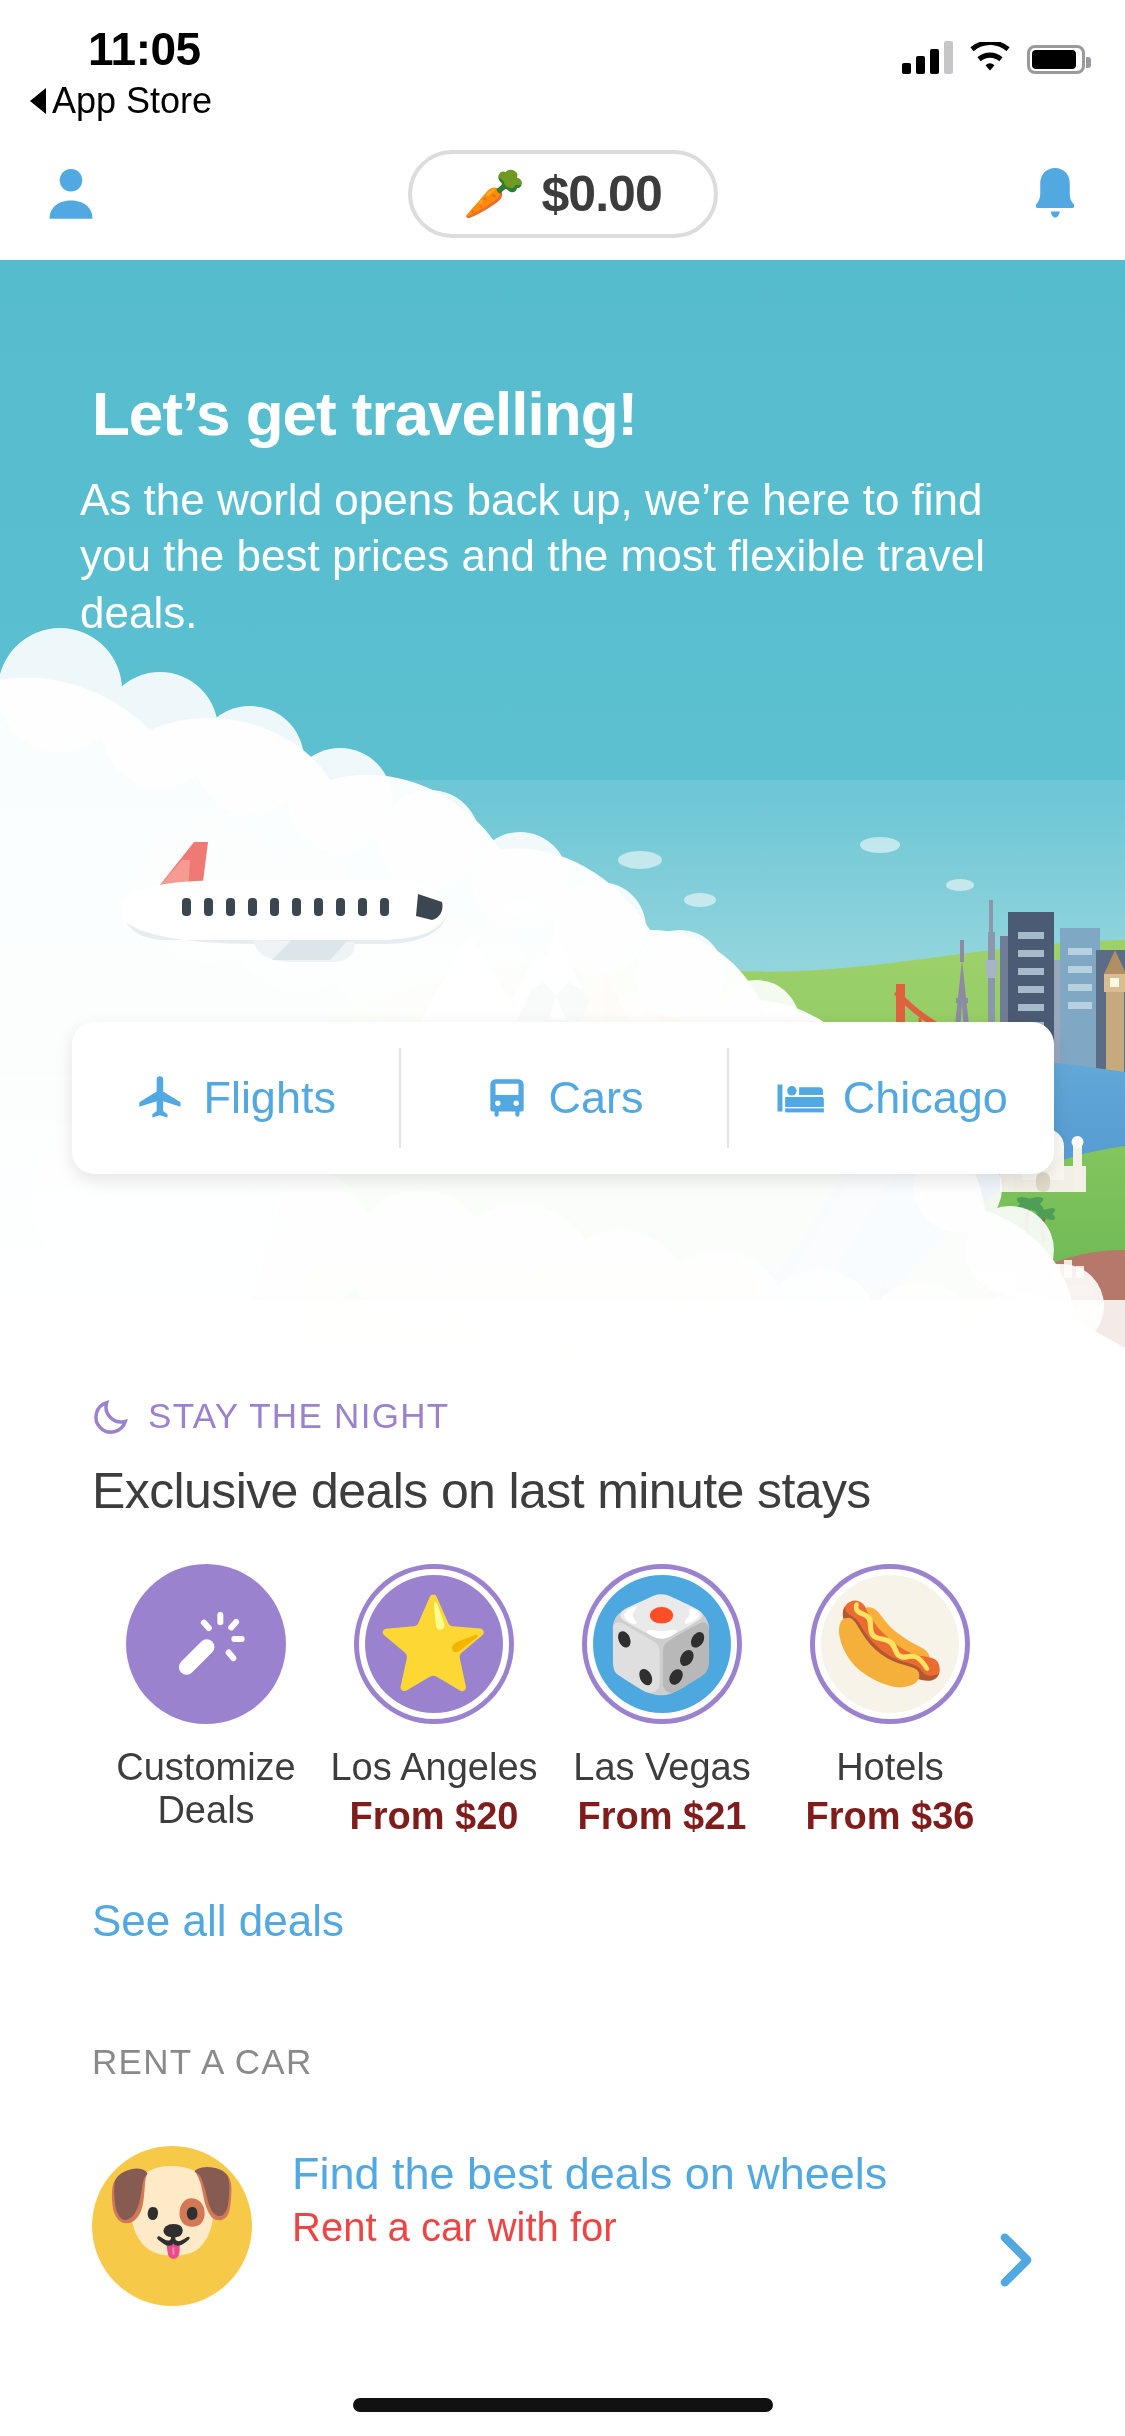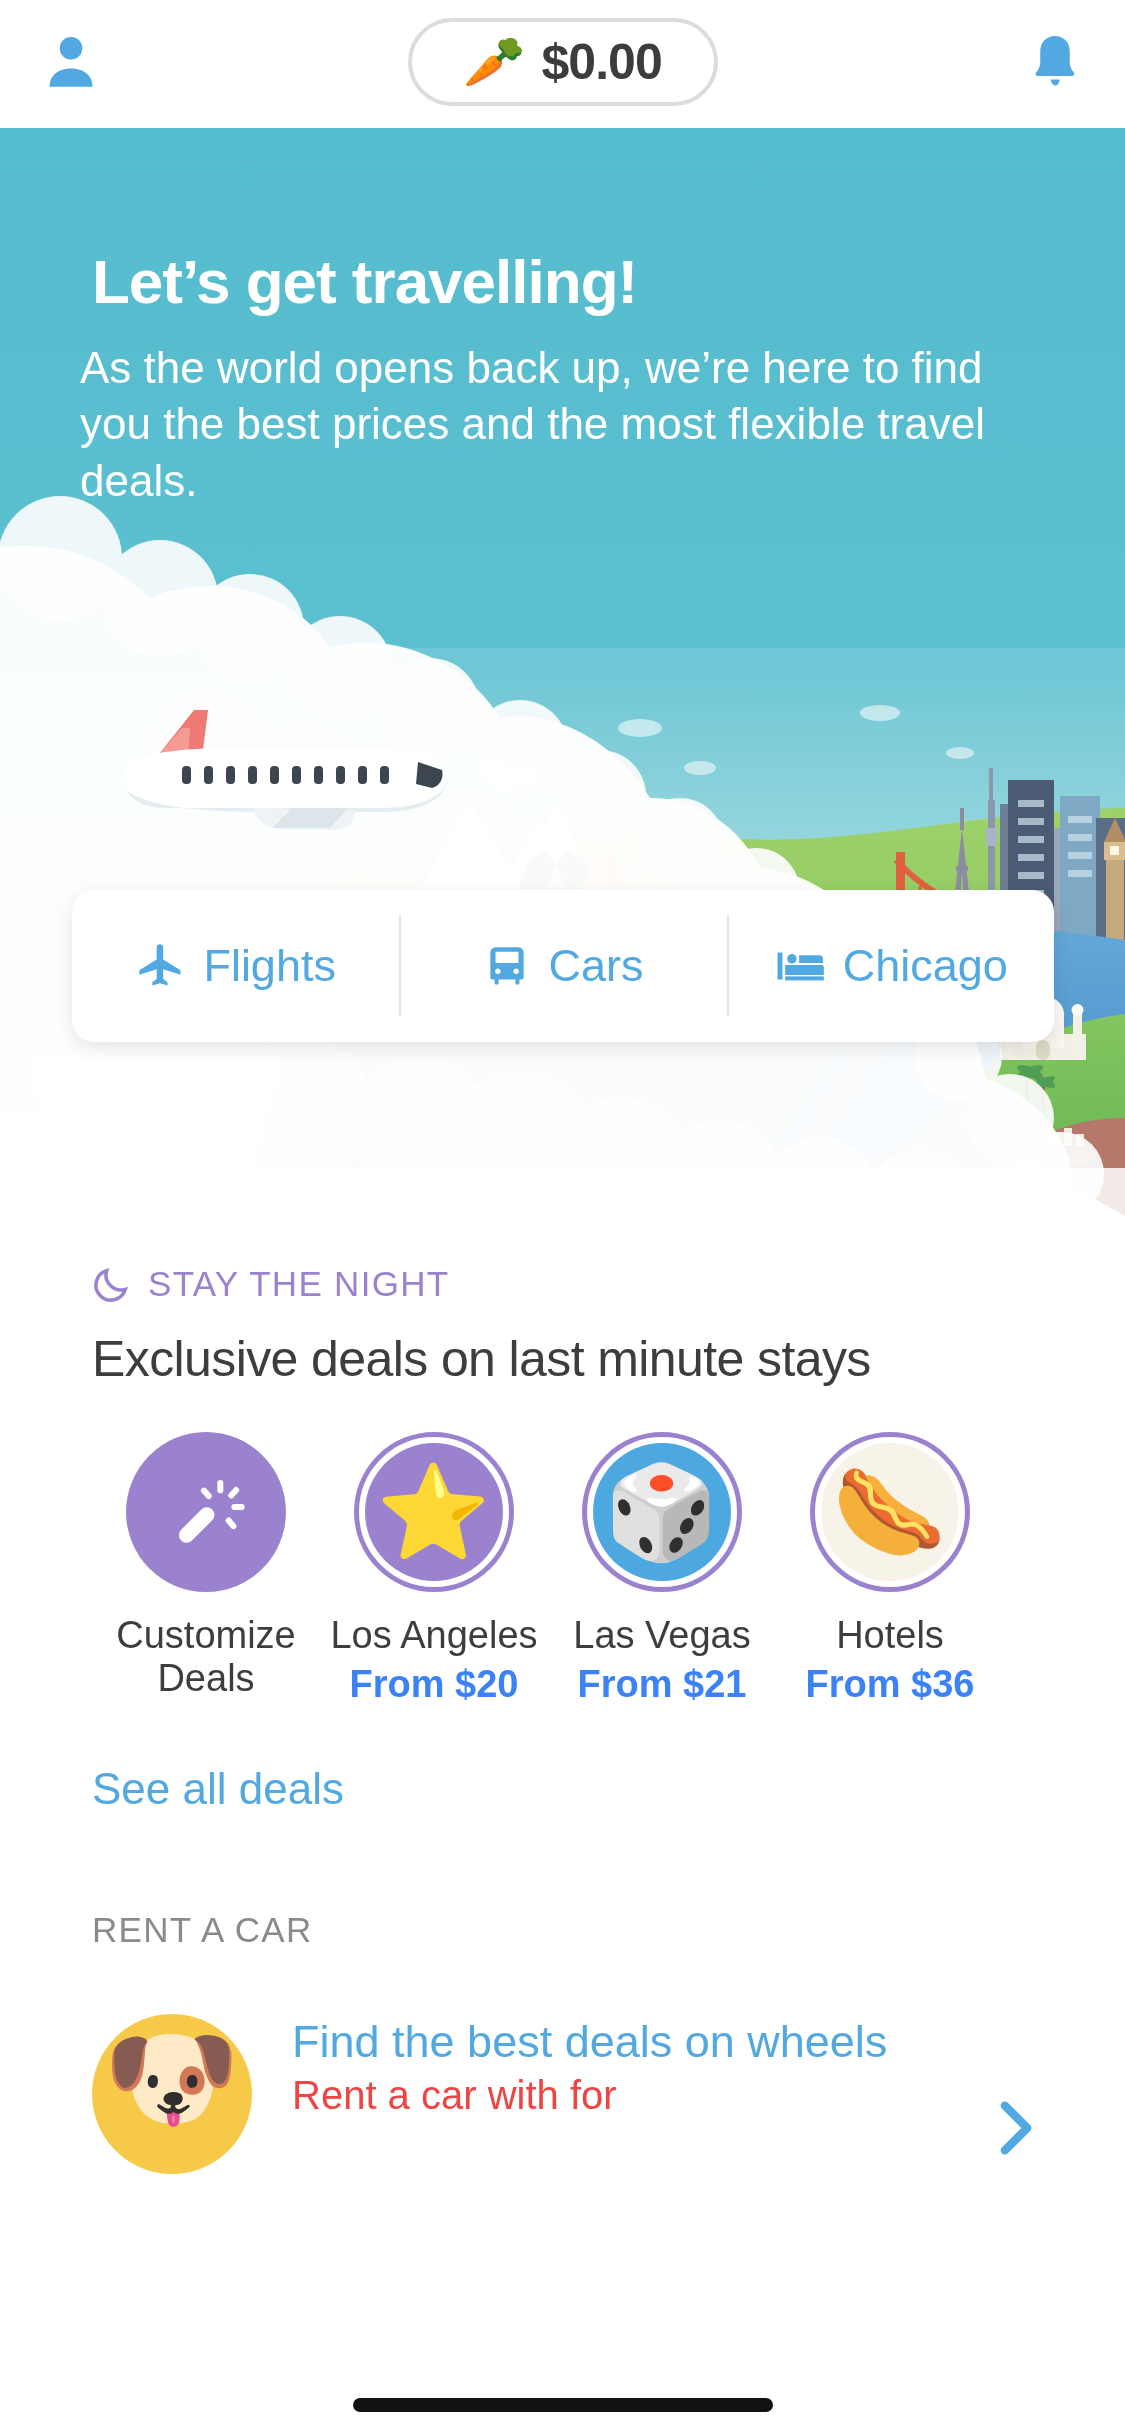--- a/index.html
+++ b/index.html
@@ -82,21 +82,21 @@
     display:flex; align-items:center; justify-content:center;
     font-size:92px; line-height:1;
   }
   .deal-circle.plain { background:#9b82cf; }
   .deal-circle.ringed { border:5px solid #9b82cf; background:#fff; padding:6px; }
   .deal-circle.ringed .inner {
     width:100%; height:100%; border-radius:50%;
     display:flex; align-items:center; justify-content:center; font-size:92px; line-height:1;
   }
   .deal-label { margin-top:22px; font-size:38px; color:#3d3d3d; text-align:center; line-height:1.14; }
-  .deal-price { margin-top:6px; font-size:38px; color:#3b82f6; font-weight:700; }
+  .deal-price { margin-top:6px; font-size:38px; color:#7f1d1d; font-weight:700; }
 
   .seeall { margin-top:58px; font-size:44px; color:#52a8e0; cursor:pointer; }
 
   .kicker { margin-top:96px; font-size:35px; letter-spacing:1.3px; color:#8a8a8a; font-weight:500; }
 
   
   .carrow { display:flex; gap:40px; margin-top:64px; align-items:flex-start; }
   .dogwrap { width:160px; height:160px; border-radius:50%; background:#f7c948;
              display:flex; align-items:flex-start; justify-content:center; font-size:110px; overflow:hidden; flex:0 0 160px; }
   .carcopy { flex:1; }
@@ -108,20 +108,43 @@
   .home-indicator {
     position:absolute; left:50%; transform:translateX(-50%);
     bottom:24px; width:420px; height:14px; background:#111; border-radius:10px;
   }
 </style>
 </head>
 <body>
 
 <div id="screen">
 
+  <div class="statusbar">
+    <div class="sb-time">11:05</div>
+    <div class="sb-back">
+      <span class="tri"></span>
+      <span>App Store</span>
+    </div>
+    <div class="sb-right">
+      <span class="bars">
+          <i></i>
+          <i></i>
+          <i></i>
+          <i></i>
+        </span>
+      <svg class="wifi" viewBox="0 0 24 18">
+        <path d="M12 16.2l2.6-3.1a4.1 4.1 0 0 0-5.2 0L12 16.2z" fill="#000"></path>
+        <path d="M12 8.9c2 0 3.9.75 5.3 2l1.9-2.3A11 11 0 0 0 12 5.9a11 11 0 0 0-7.2 2.7l1.9 2.3c1.4-1.25 3.3-2 5.3-2z" fill="#000"></path>
+        <path d="M12 1.6c3.6 0 6.9 1.3 9.4 3.5l1.8-2.2A16.5 16.5 0 0 0 12 -1 16.5 16.5 0 0 0 .8 2.9l1.8 2.2A14.3 14.3 0 0 1 12 1.6z" fill="#000"></path>
+      </svg>
+      <span class="batt">
+          <span></span>
+        </span>
+    </div>
+  </div>
 
   <div class="appheader">
     <svg class="hdr-person" viewBox="0 0 24 24">
       <circle cx="12" cy="7" r="4.1" fill="#52a8e0"></circle>
       <path d="M4.2 21c0-4.3 3.5-6.6 7.8-6.6s7.8 2.3 7.8 6.6z" fill="#52a8e0"></path>
     </svg>
 
     <div class="balance-pill">
       <span class="carrot">🥕</span>
       <span class="balance-amt">$0.00</span>

